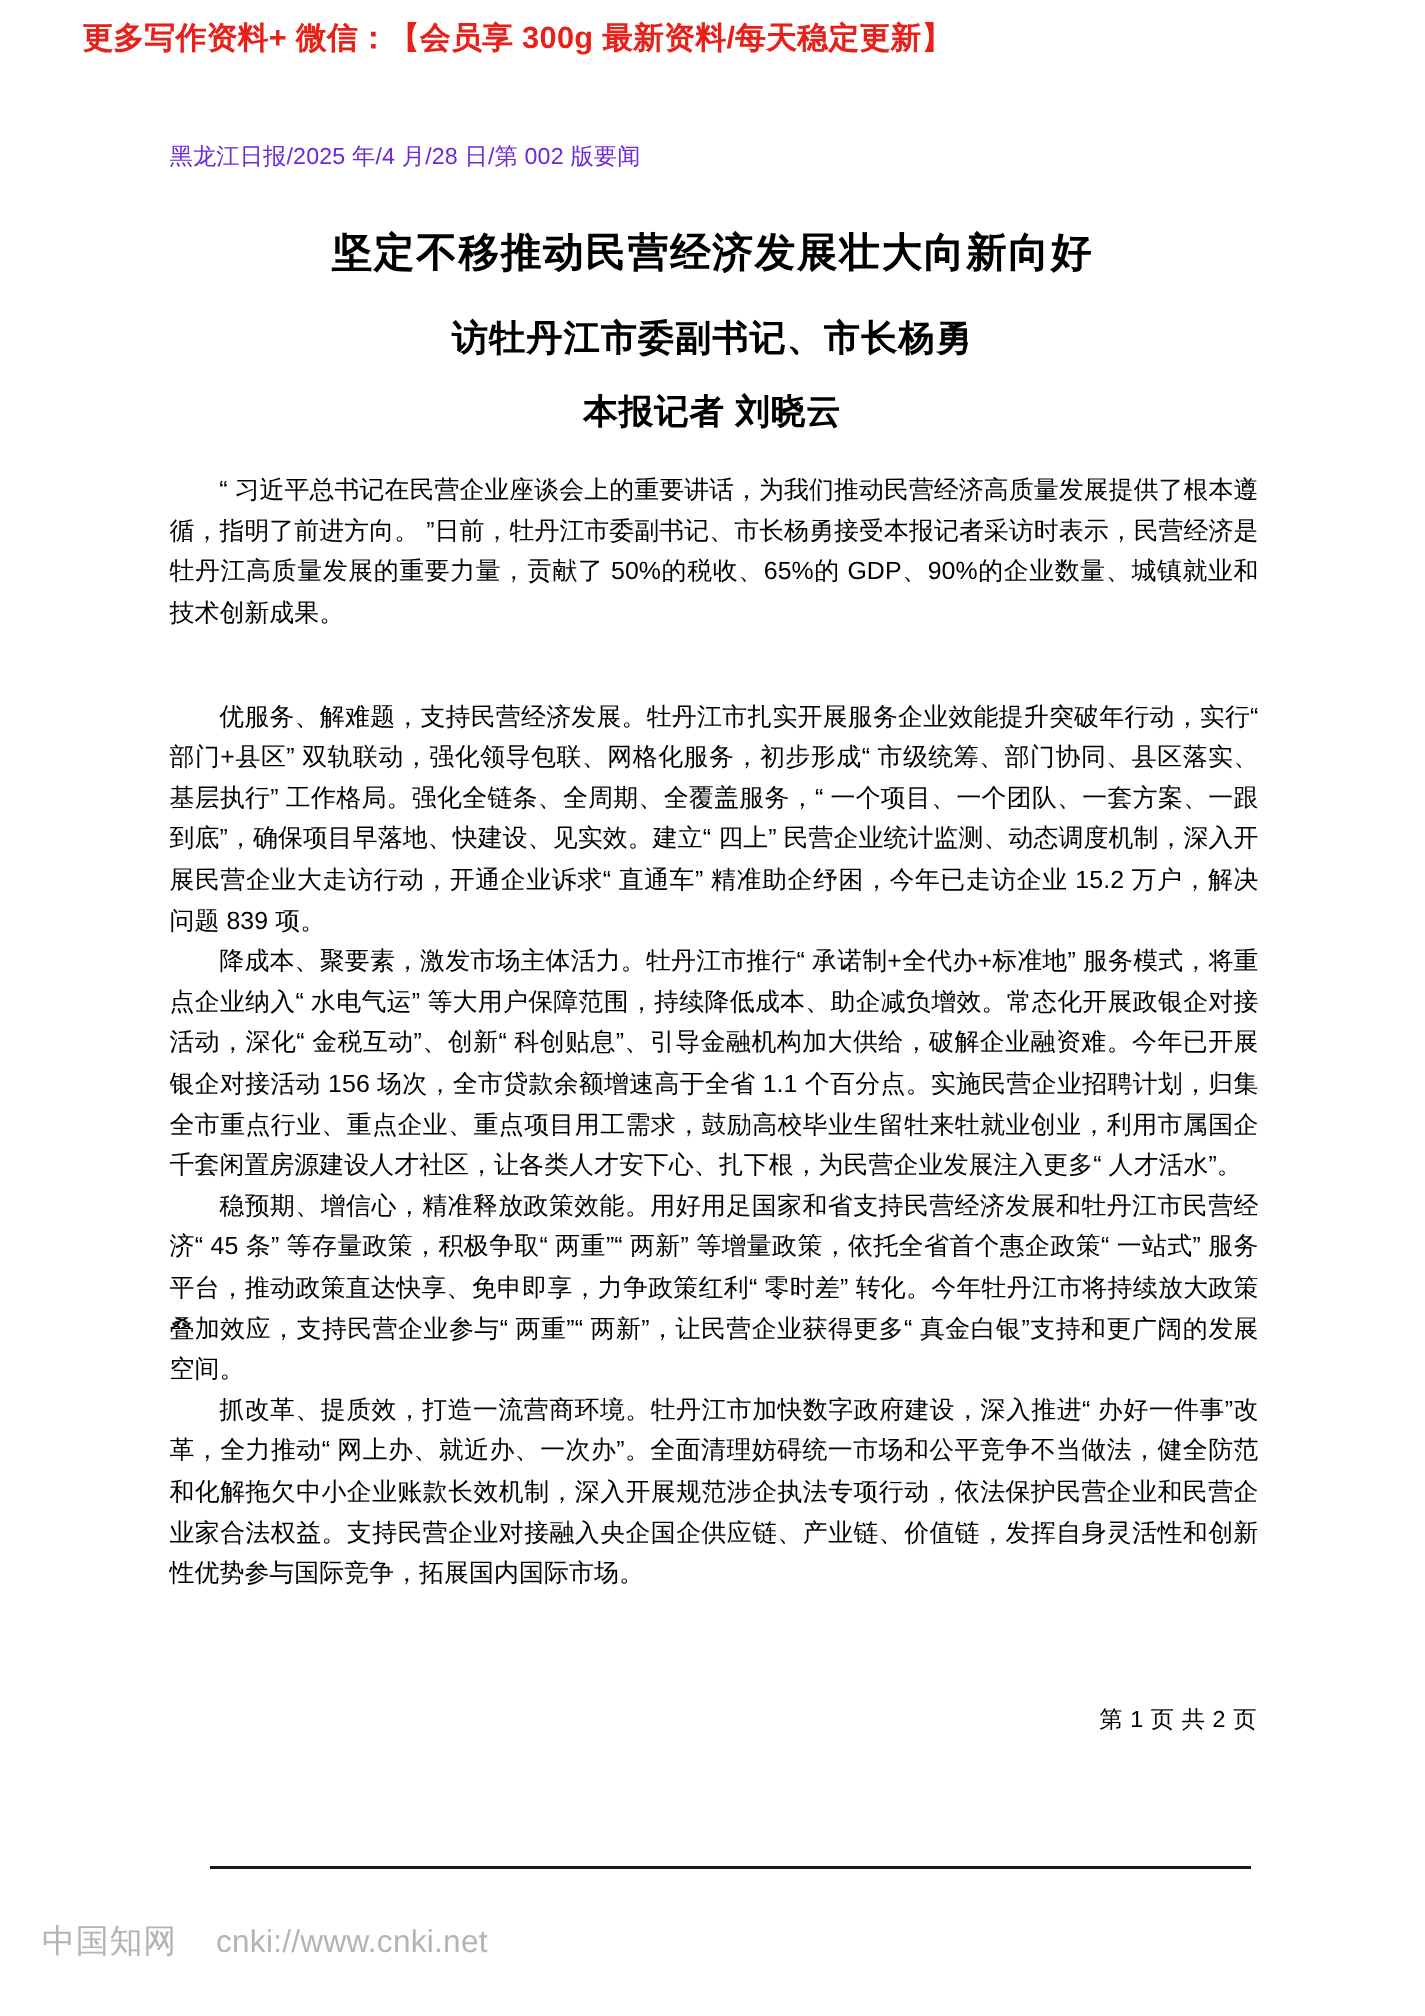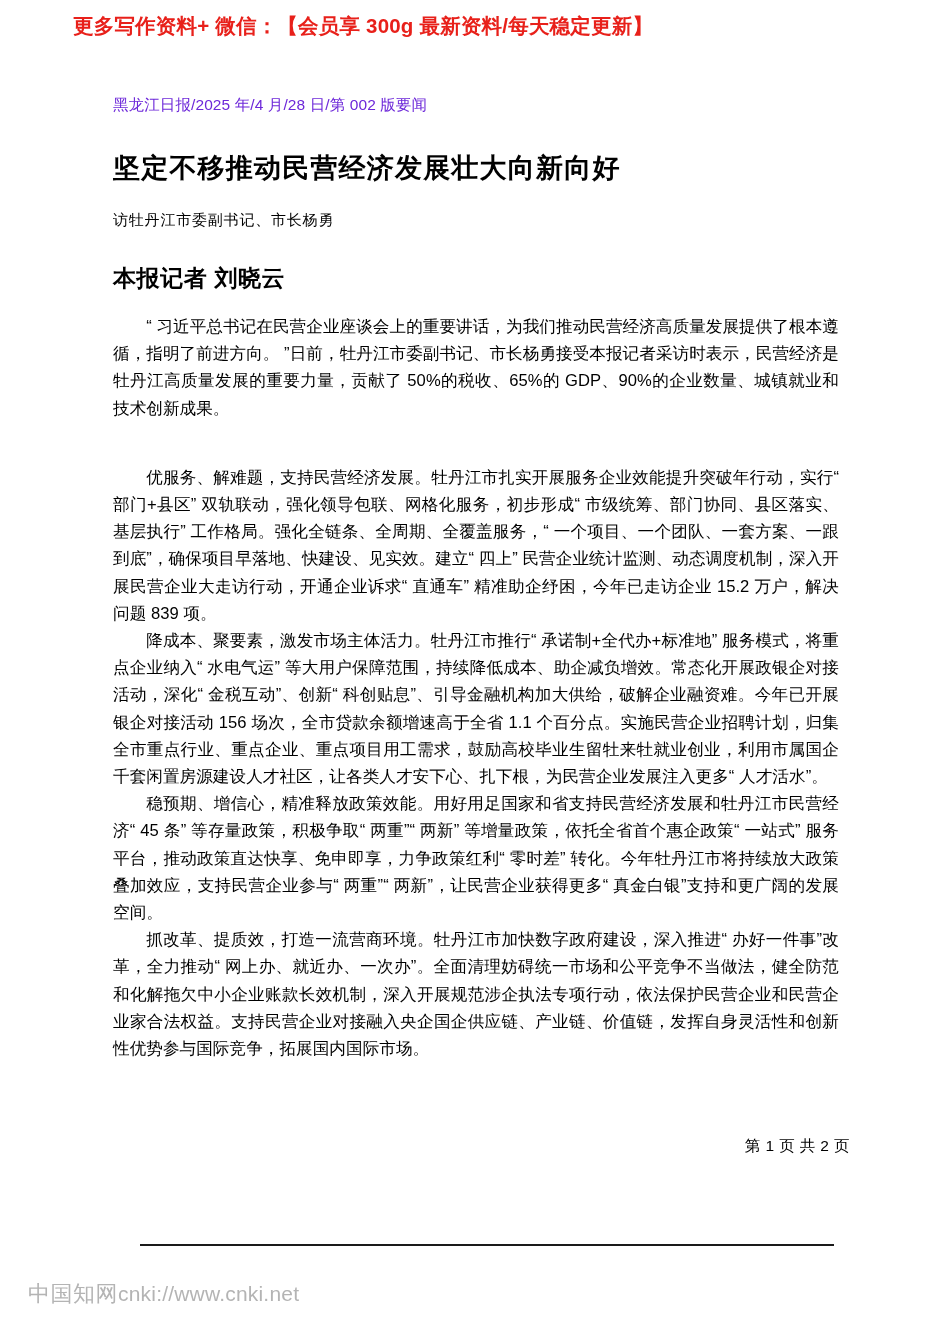--- a/index.html
+++ b/index.html
@@ -21,21 +21,21 @@
   .page {
     position: relative;
     width: 950px;
     height: 1344px;
     box-sizing: border-box;
   }
 
   
   .promo-banner {
     position: absolute;
-    left: 73px;
+    left: 55px;
     top: 14px;
     width: 840px;
     font-size: 20.5px;
     font-weight: bold;
     color: #e8201a;
     letter-spacing: 0.2px;
     white-space: nowrap;
     line-height: 1.2;
   }
 
@@ -50,35 +50,35 @@
     color: #6d28d9;
     letter-spacing: 0.1px;
   }
 
   
   .headline-block {
     position: absolute;
     left: 113px;
     top: 150px;
     width: 724px;
-    text-align: left;
+    text-align: center;
   }
   .headline-main {
     font-size: 27px;
     font-weight: bold;
     line-height: 1.35;
     letter-spacing: 1.2px;
     margin: 0 0 24px 0;
   }
   .headline-sub {
-    font-size: 15px;
-    font-weight: normal;
+    font-size: 24px;
+    font-weight: bold;
     line-height: 1.35;
     letter-spacing: 0.8px;
-    margin: 0 0 32px 0;
+    margin: 0 0 16px 0;
   }
   .byline {
     font-size: 23px;
     font-weight: bold;
     line-height: 1.35;
     letter-spacing: 0.6px;
     margin: 0;
   }
 
   
@@ -97,21 +97,21 @@
     margin: 0;
     text-indent: 2em;
   }
   .article-body p.gap-before {
     margin-top: 42px;
   }
 
   
   .page-number {
     position: absolute;
-    left: 12px;
+    left: 0;
     top: 1136px;
     width: 838px;
     text-align: right;
     font-size: 15.5px;
     letter-spacing: 0.4px;
   }
 
   
   .footer-divider {
     position: absolute;
@@ -120,20 +120,21 @@
     width: 694px;
     height: 2px;
     background: #1a1a1a;
   }
   .watermark {
     position: absolute;
     left: 28px;
     top: 1279px;
     display: flex;
     align-items: baseline;
+    gap: 26px;
     color: #b4b4b4;
     white-space: nowrap;
   }
   .watermark-brand {
     font-size: 22px;
     letter-spacing: 0.5px;
   }
   .watermark-url {
     font-size: 21px;
     letter-spacing: 0.2px;

